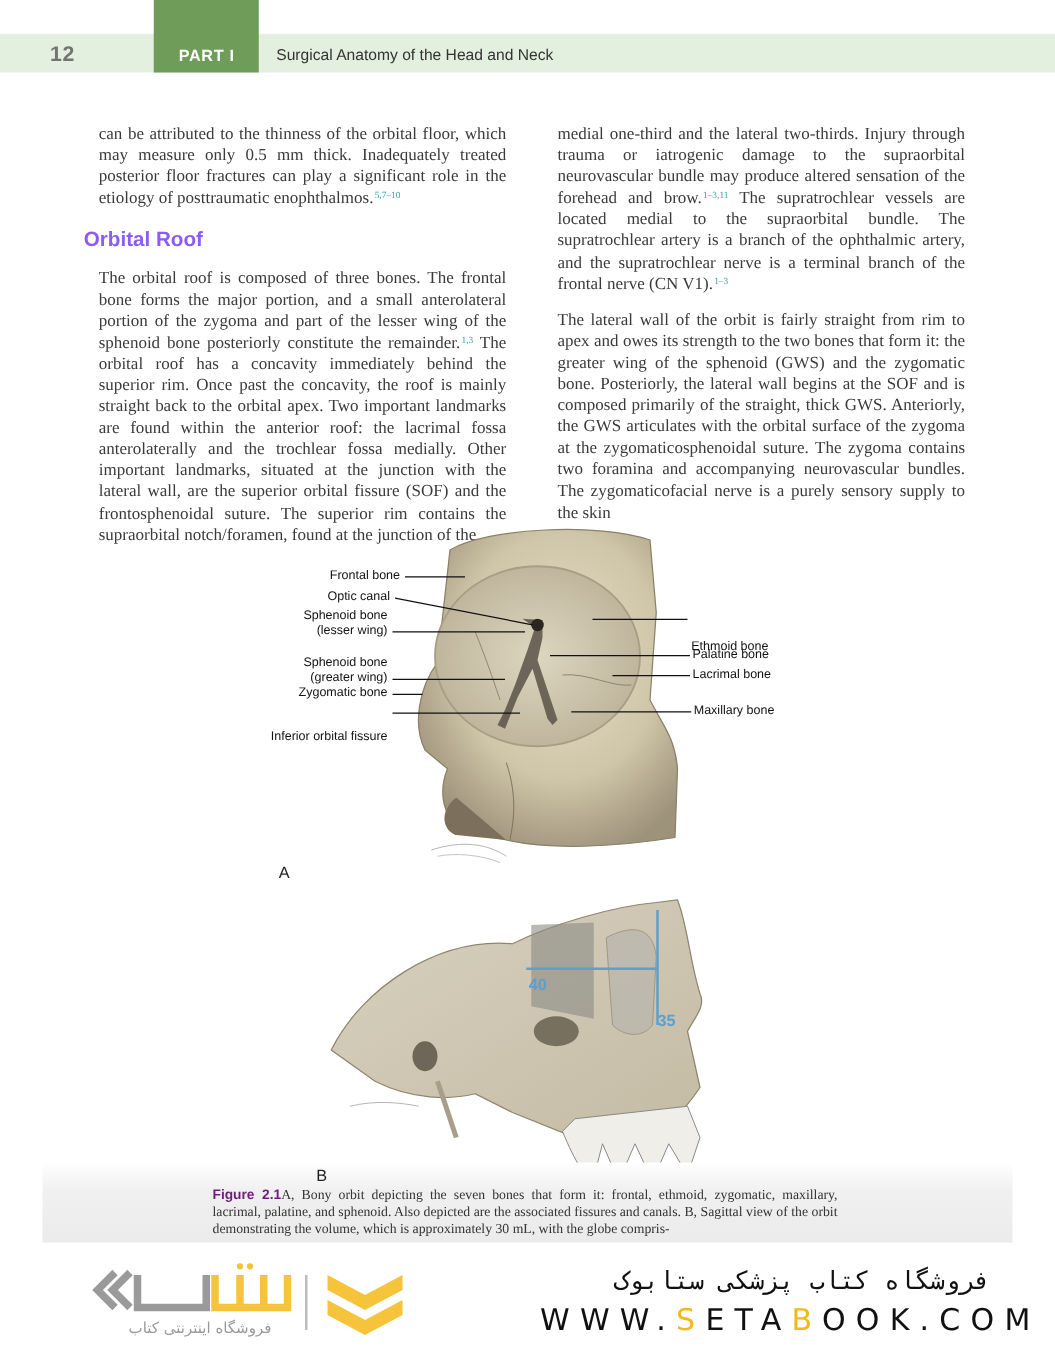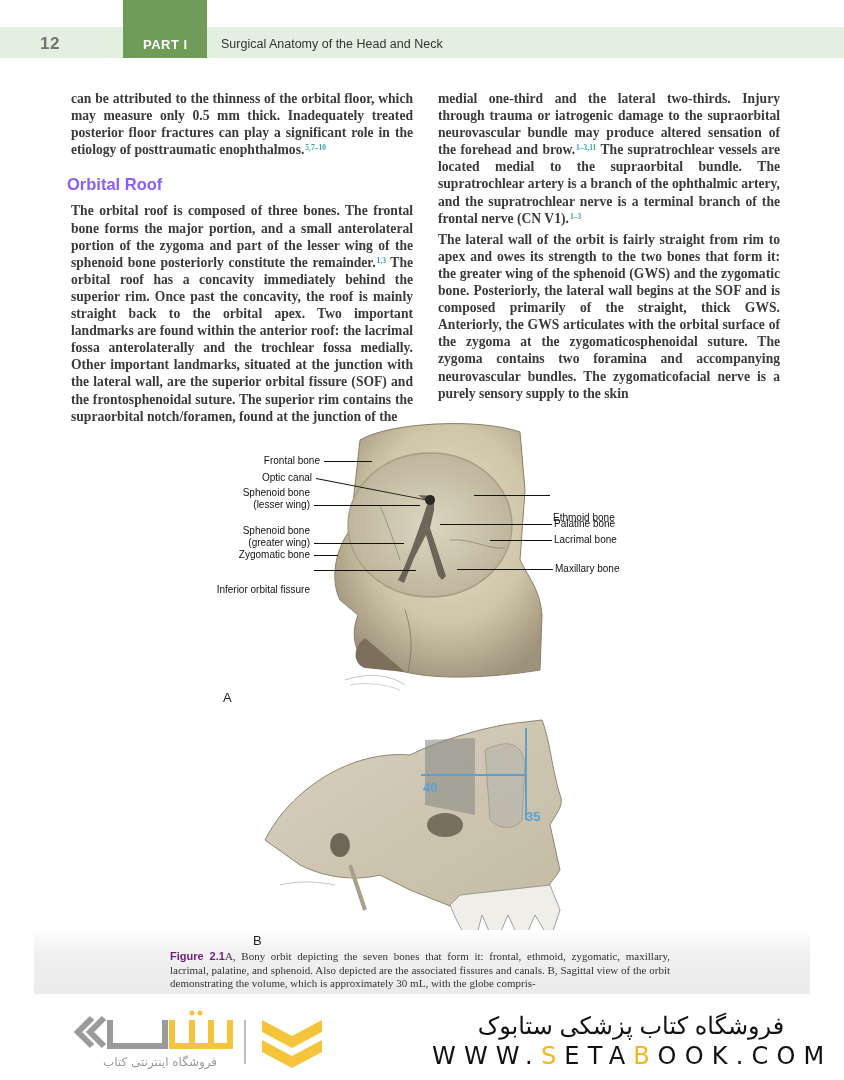--- a/index.html
+++ b/index.html
@@ -23,21 +23,21 @@
     font-size:13px; font-weight:bold; color:#fff; letter-spacing:0.5px;
   }
   .running-title {
     position:absolute; left:221px; top:37px; font-family:"Liberation Sans", sans-serif;
     font-size:12.5px; color:#333;
   }
   .col {
     position:absolute; width:350px; font-size:13.6px; line-height:17.1px;
     text-align:justify; color:#3a3a3a;
   }
-  .col p { margin:4px;font-weight:bold; }
+  .col p { margin:12px; }
   .col-left { left:67px; top:86px; }
   .col-right { left:434px; top:86px; }
   .section-head {
     font-family:"Liberation Sans", sans-serif; font-weight:bold; font-size:16.5px;
     color:#8b5cf6; margin:18px 0 9px 0;
   }
   sup.ref { font-size:7.5px; color:#3aa0b0; vertical-align:top; position:relative; top:-2px; margin-left:1px; }
   .figure-a { position:absolute; left:190px; top:410px; width:450px; height:300px; }
   .figure-b { position:absolute; left:260px; top:710px; width:360px; height:240px; }
   .label {
@@ -64,22 +64,22 @@
   .caption .fig-label {
     font-family:"Liberation Sans", sans-serif; font-weight:bold; color:#6e1e7a; 
   }
   .footer-logo { position:absolute; left:70px; top:1010px; width:270px; height:60px; }
   .logo-divider { position:absolute; left:244px; top:1020px; width:2px; height:44px; background:#bdbdbd; }
   .logo-farsi-sub {
     position:absolute; left:75px; top:1055px; font-family:"DejaVu Sans", sans-serif;
     font-size:12px; color:#9a9a9a; direction:rtl; width:170px; text-align:center;
   }
   .store-name {
-    position:absolute; left:470px; top:1012px; width:322px; text-align:center;
-    font-family:Liberation Sans, sans-serif; font-size:24px; color:#111; direction:rtl;
+    position:absolute; left:470px; top:1012px; width:322px; text-align:right;
+    font-family:Liberation Mono, monospace; font-size:20px; color:#111; direction:rtl;
   }
   .store-url {
     position:absolute; left:432px; top:1042px; font-family:"DejaVu Sans", sans-serif;
     font-size:24px; letter-spacing:8.2px; color:#111;
   }
   .store-url .hl { color:#f5b81c; }
 </style>
 </head>
 <body>
 

